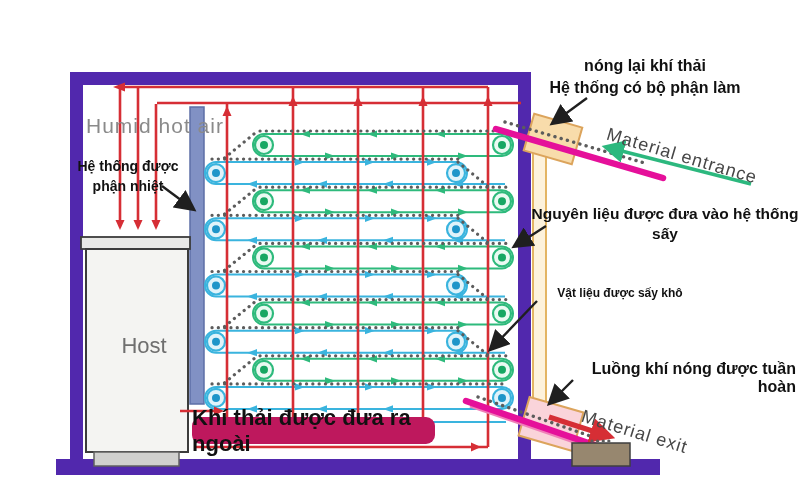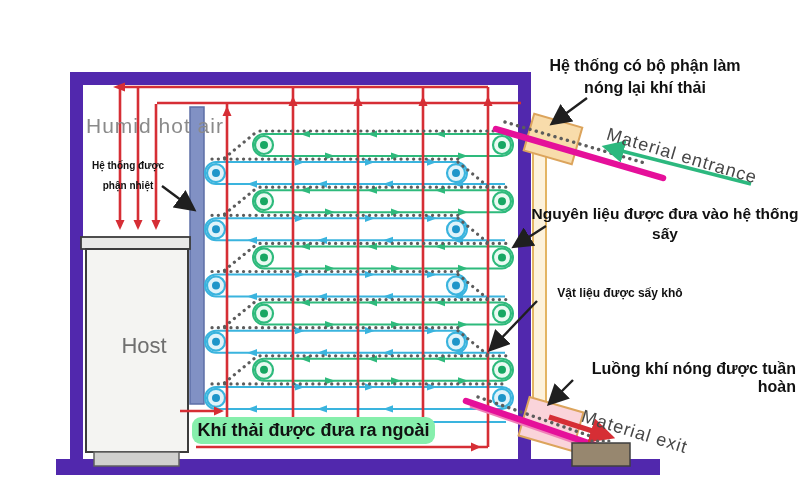--- a/index.html
+++ b/index.html
@@ -10,31 +10,31 @@
   }
   html,body{margin:0;padding:0;background:#fff;}
   #stage{position:relative;width:800px;height:500px;background:#ffffff;overflow:hidden;
          font-family:"Liberation Sans","DejaVu Sans",sans-serif;}
   #diagram-svg{position:absolute;left:0;top:0;}
   .lbl{position:absolute;color:#111;font-weight:bold;}
   .lbl .ln{white-space:nowrap;}
   .gray-lbl{position:absolute;color:#8a8a8a;font-weight:400;}
   #lbl-humid{left:86px;top:85px;font-size:21px;letter-spacing:1px;margin-top:29px;}
   #lbl-host{left:86px;top:333px;width:116px;text-align:center;font-size:22px;color:#6f6f6f;}
-  #lbl-insulated{left:66px;top:156px;width:124px;text-align:center;font-size:10px;line-height:20px;}
+  #lbl-insulated{left:66px;top:156px;width:124px;text-align:center;font-size:14px;line-height:20px;}
   #lbl-reheater{left:520px;top:55px;width:250px;text-align:center;font-size:16px;line-height:22px;}
   #lbl-material-in{left:520px;top:204px;width:290px;text-align:center;font-size:15.5px;line-height:20px;}
   #lbl-dried{left:520px;top:286px;width:200px;text-align:center;font-size:12px;}
   #lbl-recirc{left:556px;top:360px;width:240px;text-align:right;font-size:16px;}
   #lbl-entrance{left:610px;top:124px;font-size:18px;color:#474747;transform:rotate(16.5deg);
                 transform-origin:left top;letter-spacing:1px;white-space:nowrap;}
   #lbl-exit{left:585px;top:406px;font-size:18px;color:#474747;transform:rotate(17deg);
             transform-origin:left top;letter-spacing:1px;white-space:nowrap;}
-  #exhaust-box{left:192px;top:417px;width:243px;height:27px;background:#86efac;border-radius:9px;
-               display:flex;align-items:center;justify-content:center;font-size:18px;}
+  #exhaust-box{left:192px;top:417px;width:243px;height:27px;background:#be185d;border-radius:9px;
+               display:flex;align-items:center;justify-content:center;font-size:22px;}
 </style>
 </head>
 <body>
 
 <div id="stage">
 
 <svg id="diagram-svg" width="800" height="500" viewBox="0 0 800 500">
   <defs>
     <marker id="mk-black" viewBox="0 0 10 10" refX="8" refY="5" markerWidth="9" markerHeight="9" orient="auto-start-reverse">
       <path d="M0,0 L10,5 L0,10 z" fill="var(--ann)"></path>
@@ -289,22 +289,22 @@
 
 <div class="gray-lbl" id="lbl-humid">Humid hot air</div>
 <div class="gray-lbl" id="lbl-host">Host</div>
 
 <div class="lbl" id="lbl-insulated">
   <div class="ln">Hệ thống được</div>
   <div class="ln">phận nhiệt</div>
 </div>
 
 <div class="lbl" id="lbl-reheater">
+  <div class="ln">nóng lại khí thải</div>
   <div class="ln">Hệ thống có bộ phận làm</div>
-  <div class="ln">nóng lại khí thải</div>
 </div>
 
 <div class="lbl" id="lbl-material-in">
   <div class="ln">Nguyên liệu được đưa vào hệ thống</div>
   <div class="ln">sấy</div>
 </div>
 
 <div class="lbl" id="lbl-dried">Vật liệu được sấy khô</div>
 <div class="lbl" id="lbl-recirc">Luồng khí nóng được tuần hoàn</div>
 

